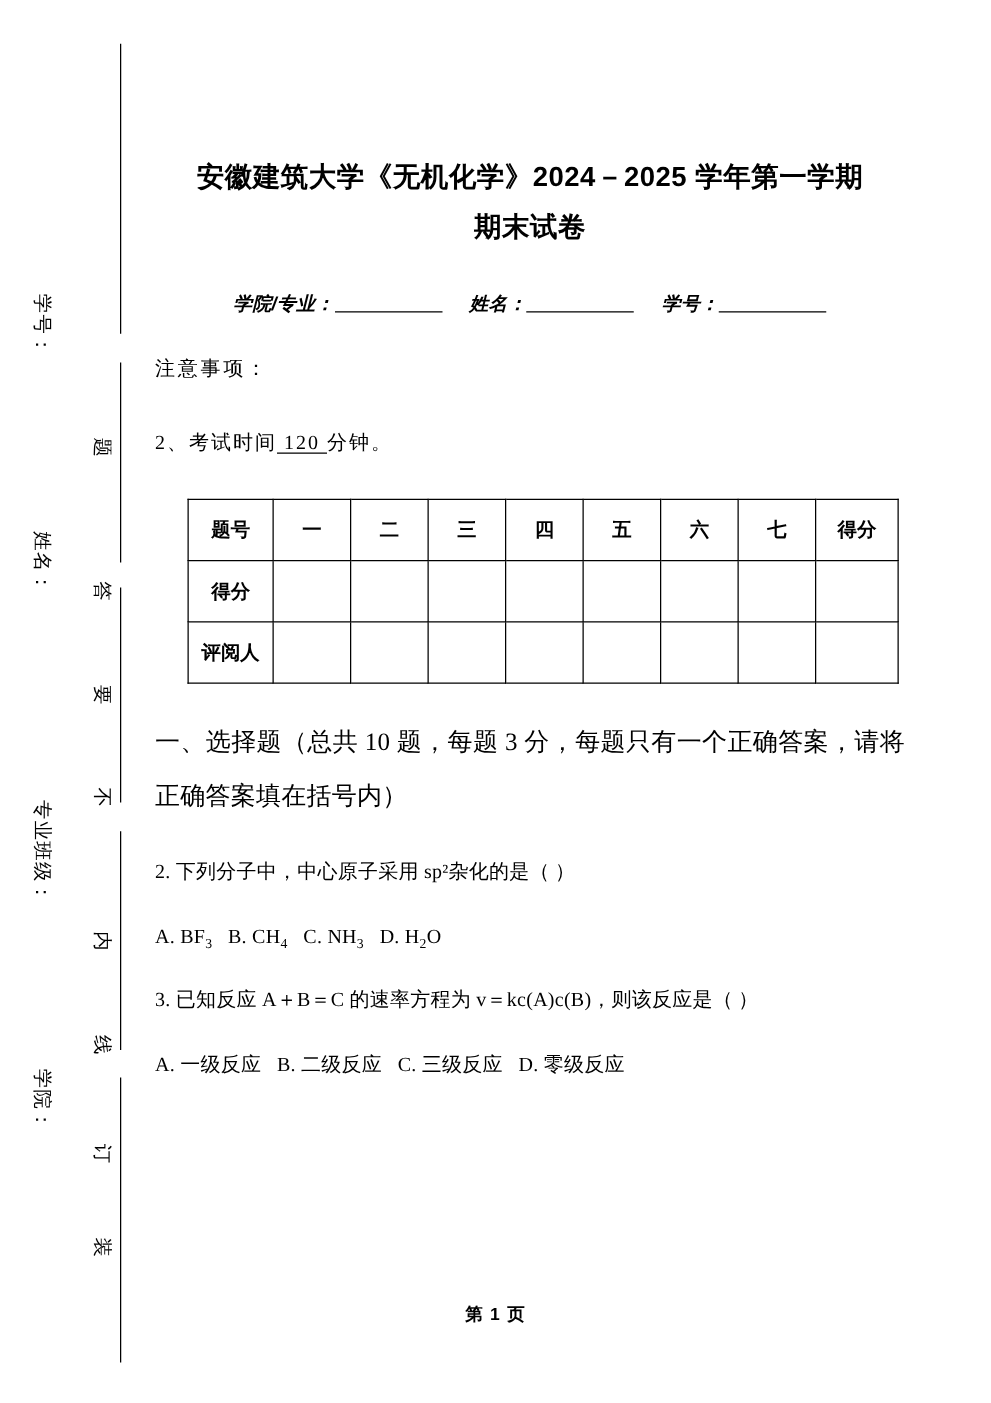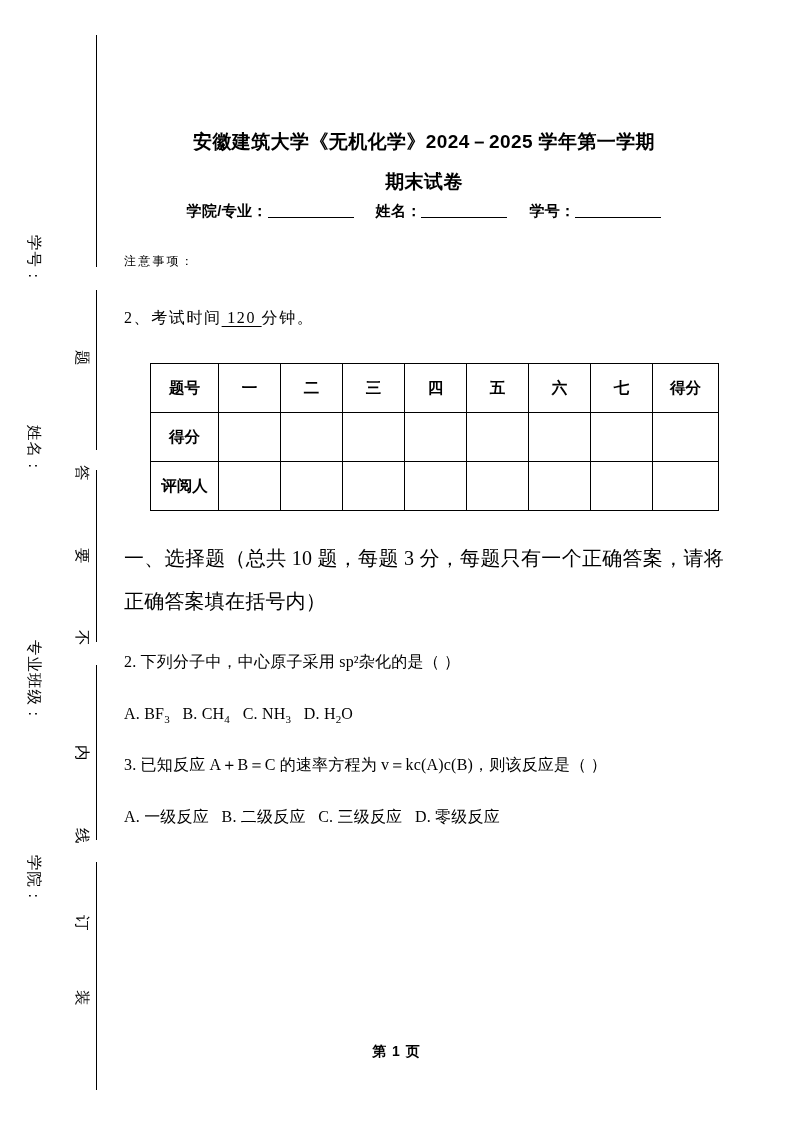--- a/index.html
+++ b/index.html
@@ -54,46 +54,48 @@
   .doc {
     position: absolute;
     left: 124px;
     top: 0;
     width: 600px;
   }
 
   .title {
     font-family: "Liberation Sans", "DejaVu Sans", sans-serif;
     font-weight: bold;
-    font-size: 19px;
+    font-size: 22px;
     line-height: 40px;
     text-align: center;
     margin-top: 122px;
     letter-spacing: 0.4px;
   }
   .title .line2 { display: block; }
 
   .idline {
     font-family: "Liberation Sans", "DejaVu Sans", sans-serif;
     font-weight: bold;
     font-size: 15px;
     text-align: center;
+    margin-top: 32px;
     white-space: nowrap;
     letter-spacing: 0.3px;
+    font-style: italic;
   }
   .idline .blank {
     display: inline-block;
     border-bottom: 1.5px solid #000;
     width: 86px;
     vertical-align: -2px;
   }
   .idline .gap { display: inline-block; width: 22px; }
 
   .note-head {
-    font-size: 12px;
+    font-size: 16px;
     margin-top: 32px;
     letter-spacing: 2.2px;
   }
   .note {
     font-size: 16px;
     margin-top: 38px;
     letter-spacing: 1.6px;
   }
   .note .uline {
     text-decoration: underline;

